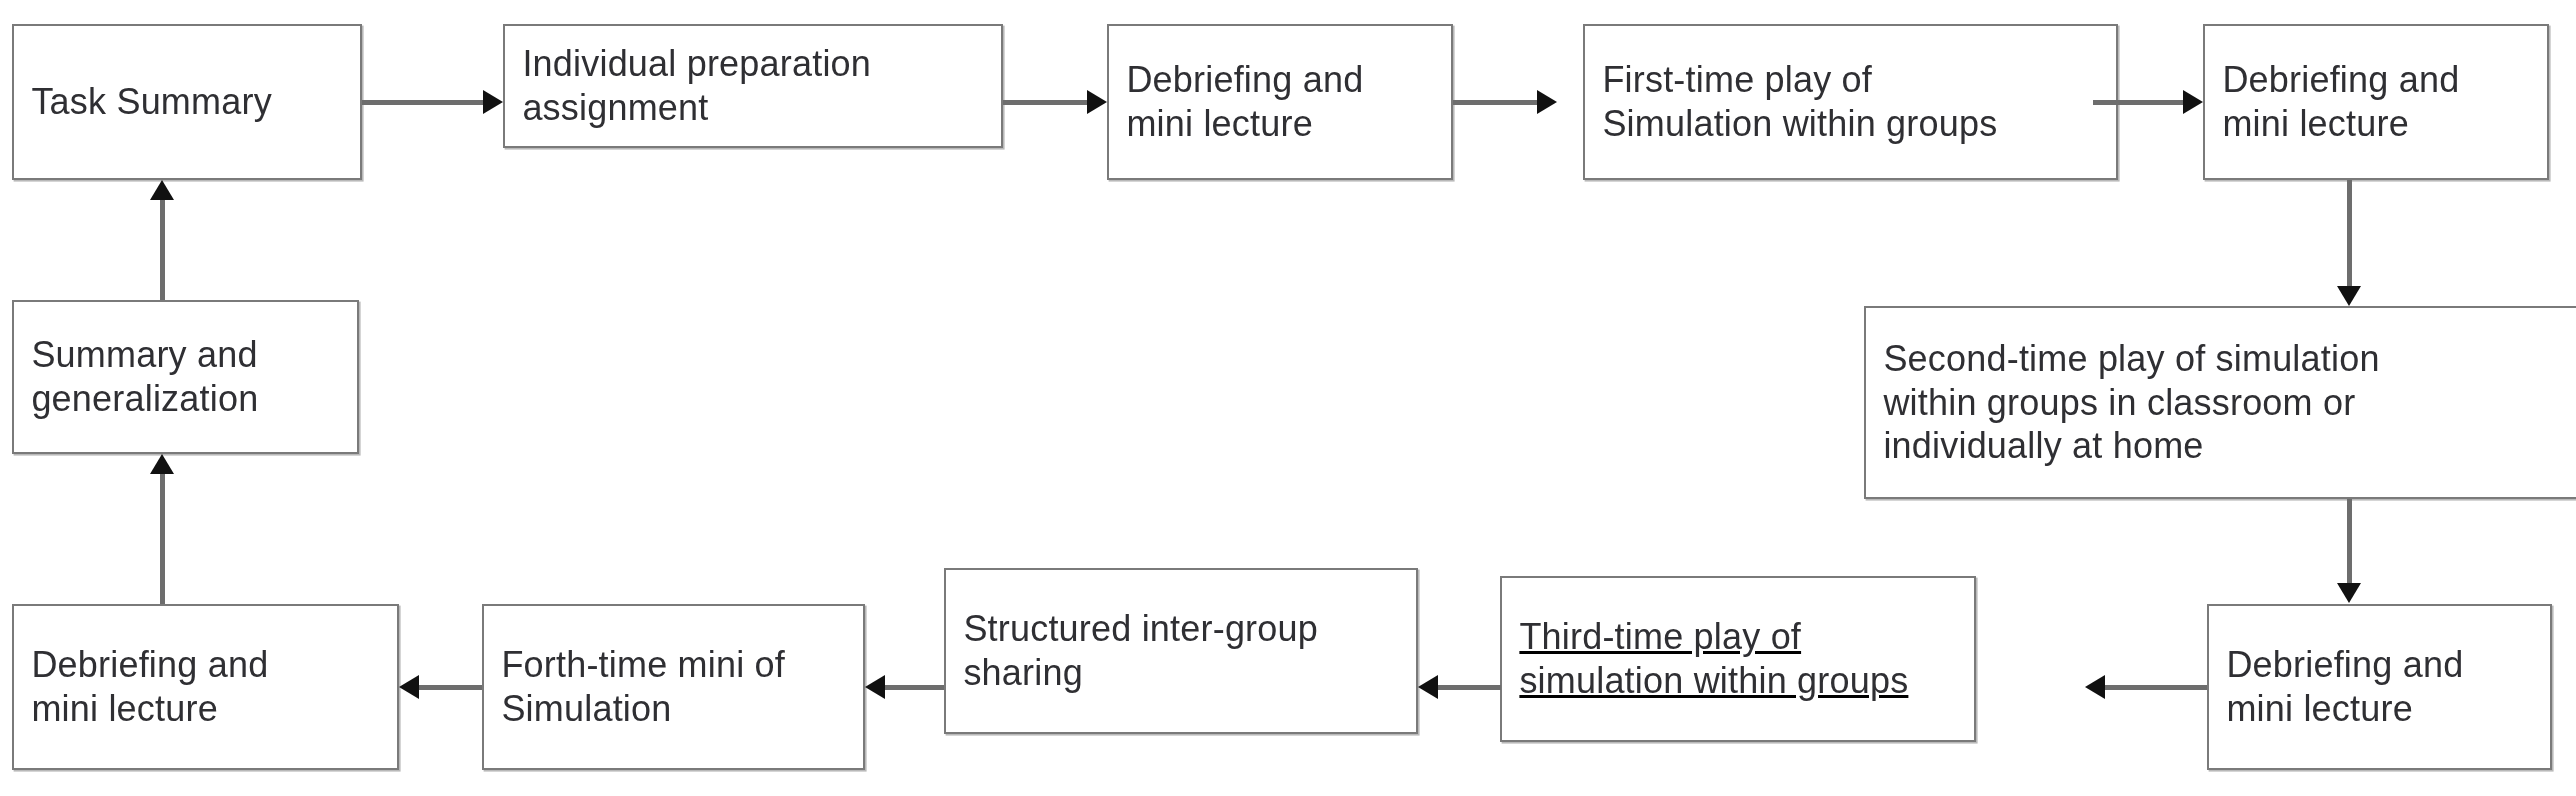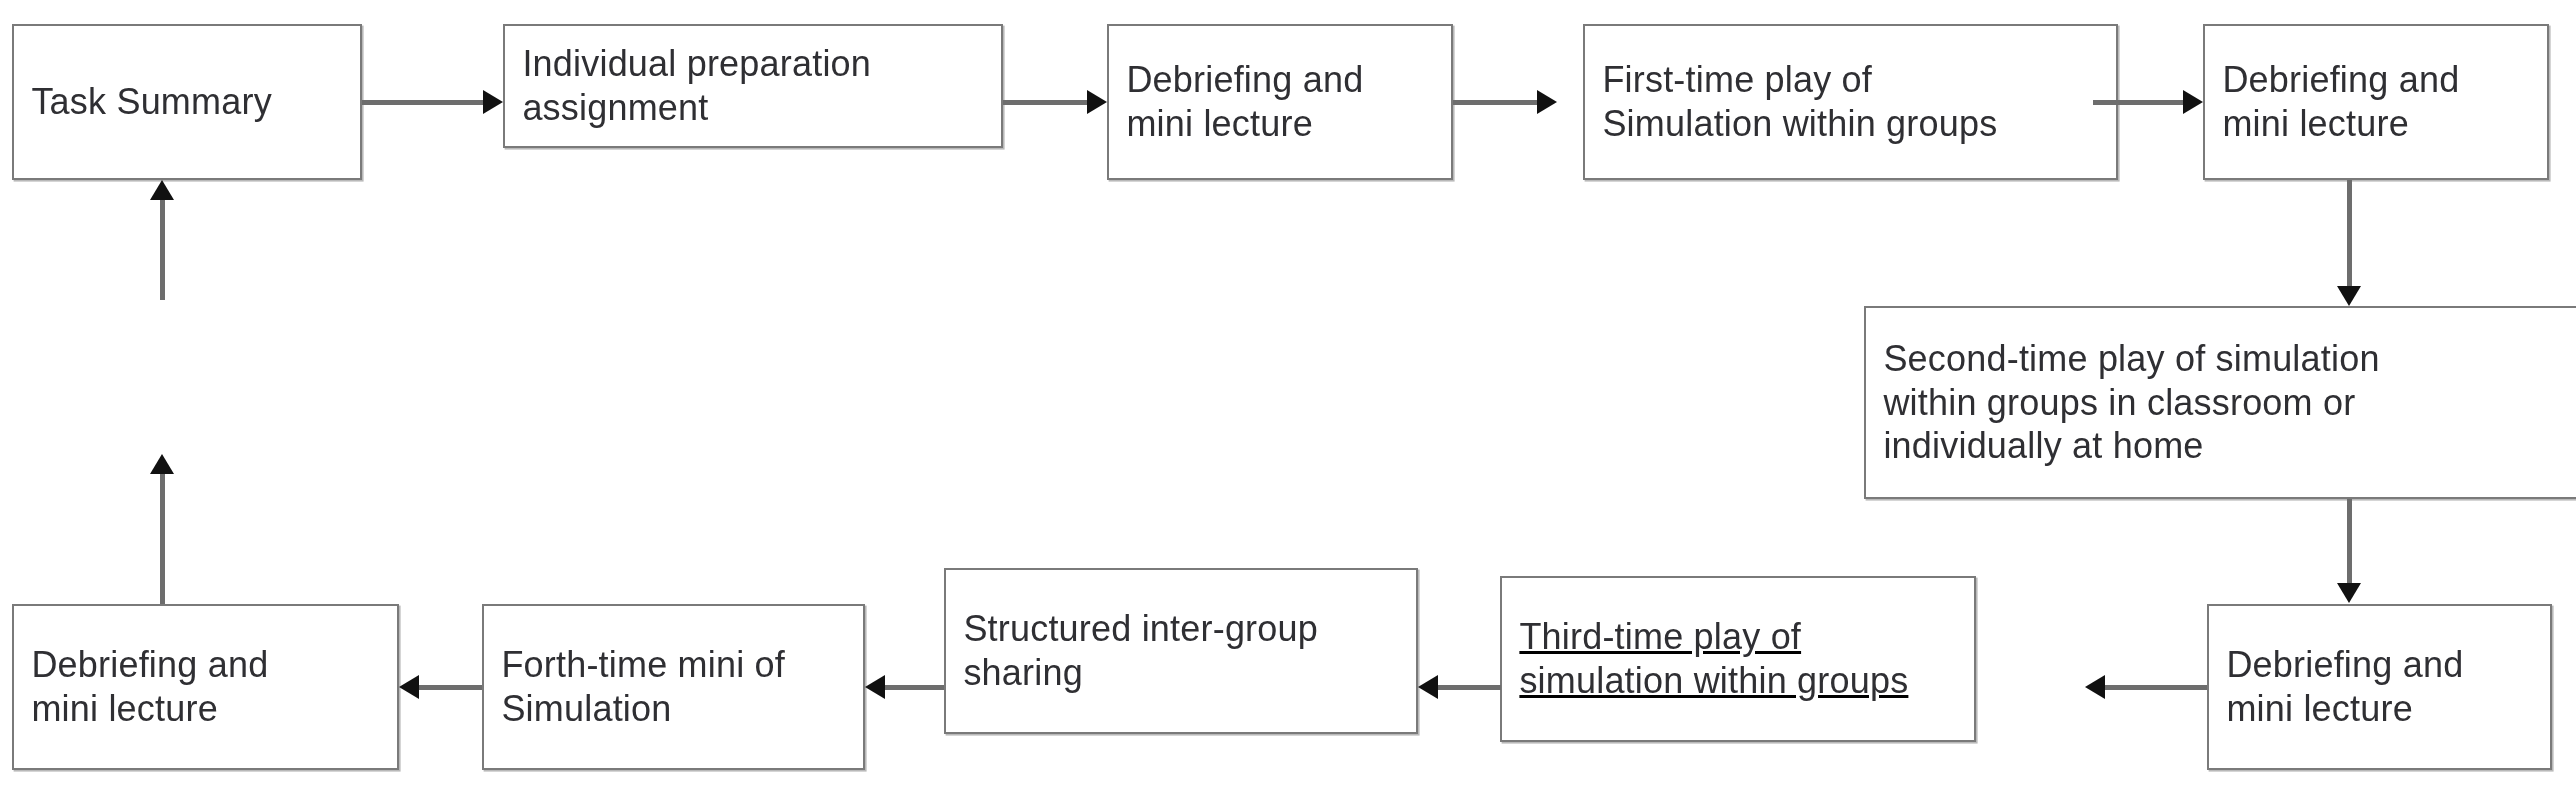--- a/index.html
+++ b/index.html
@@ -135,20 +135,24 @@
   <div class="node" style="left:482px; top:604px; width:383px; height:166px;">
     <span class="label">Forth-time mini of
 Simulation</span>
   </div>
 
   <div class="node" style="left:12px; top:604px; width:387px; height:166px;">
     <span class="label">Debriefing and
 mini lecture</span>
   </div>
 
+  <div class="node" style="left:12px; top:300px; width:347px; height:154px;">
+    <span class="label">Summary and
+generalization</span>
+  </div>
 
   <div class="edge" style="left:362px; top:100px; width:141px; height:4.7px;">
     <div class="shaft-h" style="width:122px;"></div>
     <div class="arrowhead arrow-right" style="left:121px; top:-10.3px;"></div>
   </div>
 
   <div class="edge" style="left:1003px; top:100px; width:104px; height:4.7px;">
     <div class="shaft-h" style="width:85px;"></div>
     <div class="arrowhead arrow-right" style="left:84px; top:-10.3px;"></div>
   </div>

